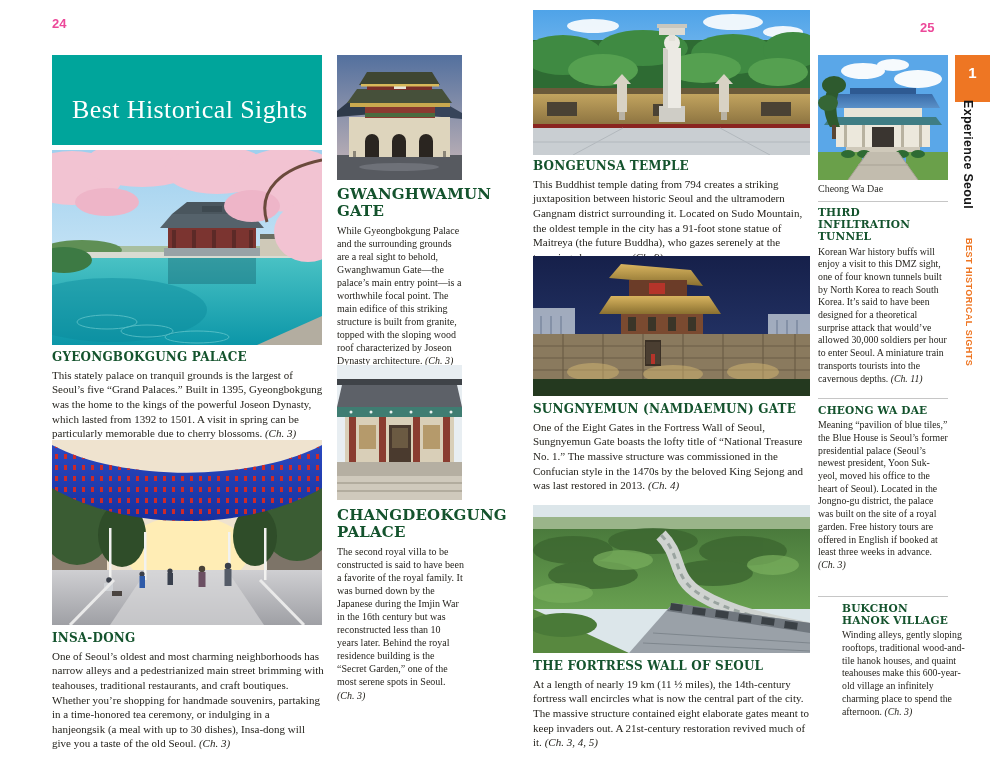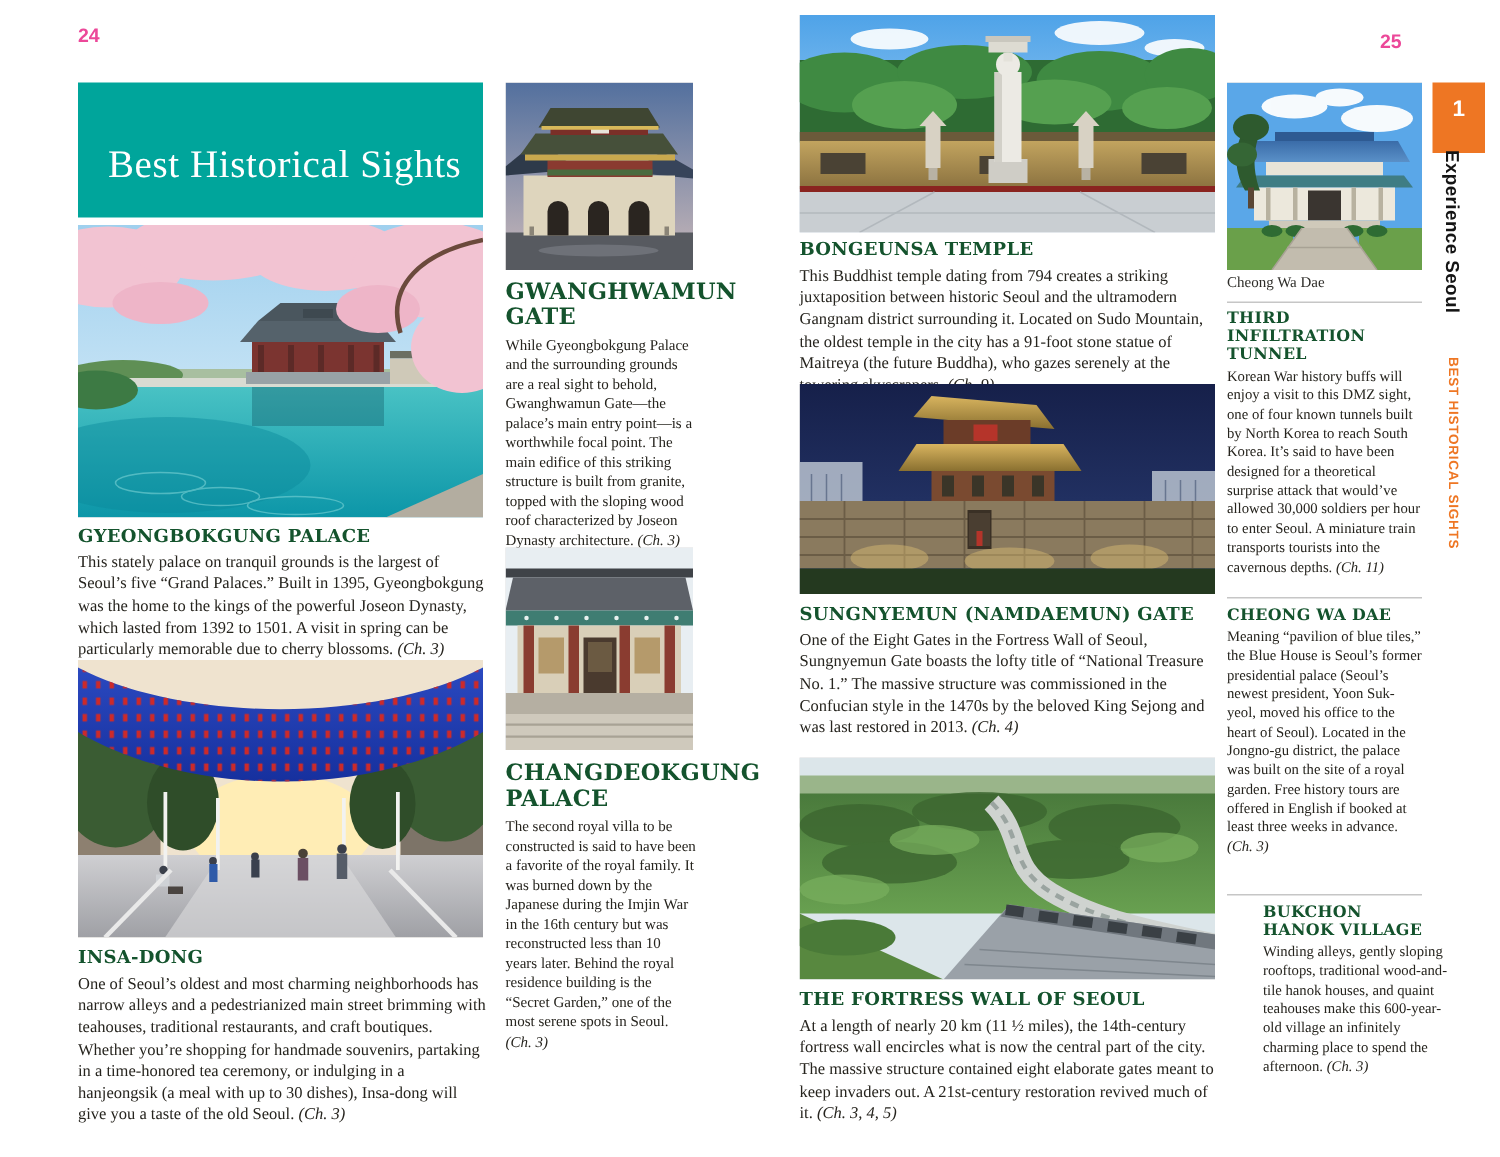--- a/index.html
+++ b/index.html
@@ -440,21 +440,21 @@
           <line x1="120" y1="128" x2="277" y2="138"></line>
           <line x1="110" y1="138" x2="277" y2="146"></line>
         </g>
       <polygon points="0,104 96,148 0,148" fill="#58883f"></polygon>
       <ellipse cx="30" cy="120" rx="34" ry="12" fill="#4a7a38"></ellipse>
     </svg>
   </div>
 
   <div class="abs entry" id="t7">
     <h3>THE FORTRESS WALL OF SEOUL</h3>
-    <p><span>At a length of nearly 20 km (11 ½ miles), the 14th-century fortress wall encircles what is now the central part of the city. The massive structure contained eight elaborate gates meant to keep invaders out. A 21st-century restoration revived much of it.</span> <span class="ch">(Ch. 3, 4, 5)</span></p>
+    <p><span>At a length of nearly 19 km (11 ½ miles), the 14th-century fortress wall encircles what is now the central part of the city. The massive structure contained eight elaborate gates meant to keep invaders out. A 21st-century restoration revived much of it.</span> <span class="ch">(Ch. 3, 4, 5)</span></p>
   </div>
 
   <div class="abs photo" id="ph8">
     <svg viewBox="0 0 130 125" preserveAspectRatio="none" aria-hidden="true">
       <defs>
         <linearGradient id="p8roof" x1="0" y1="0" x2="0" y2="1">
             <stop offset="0" stop-color="#3a6ca8"></stop>
             <stop offset="1" stop-color="#5a90c8"></stop>
           </linearGradient>
       </defs>

